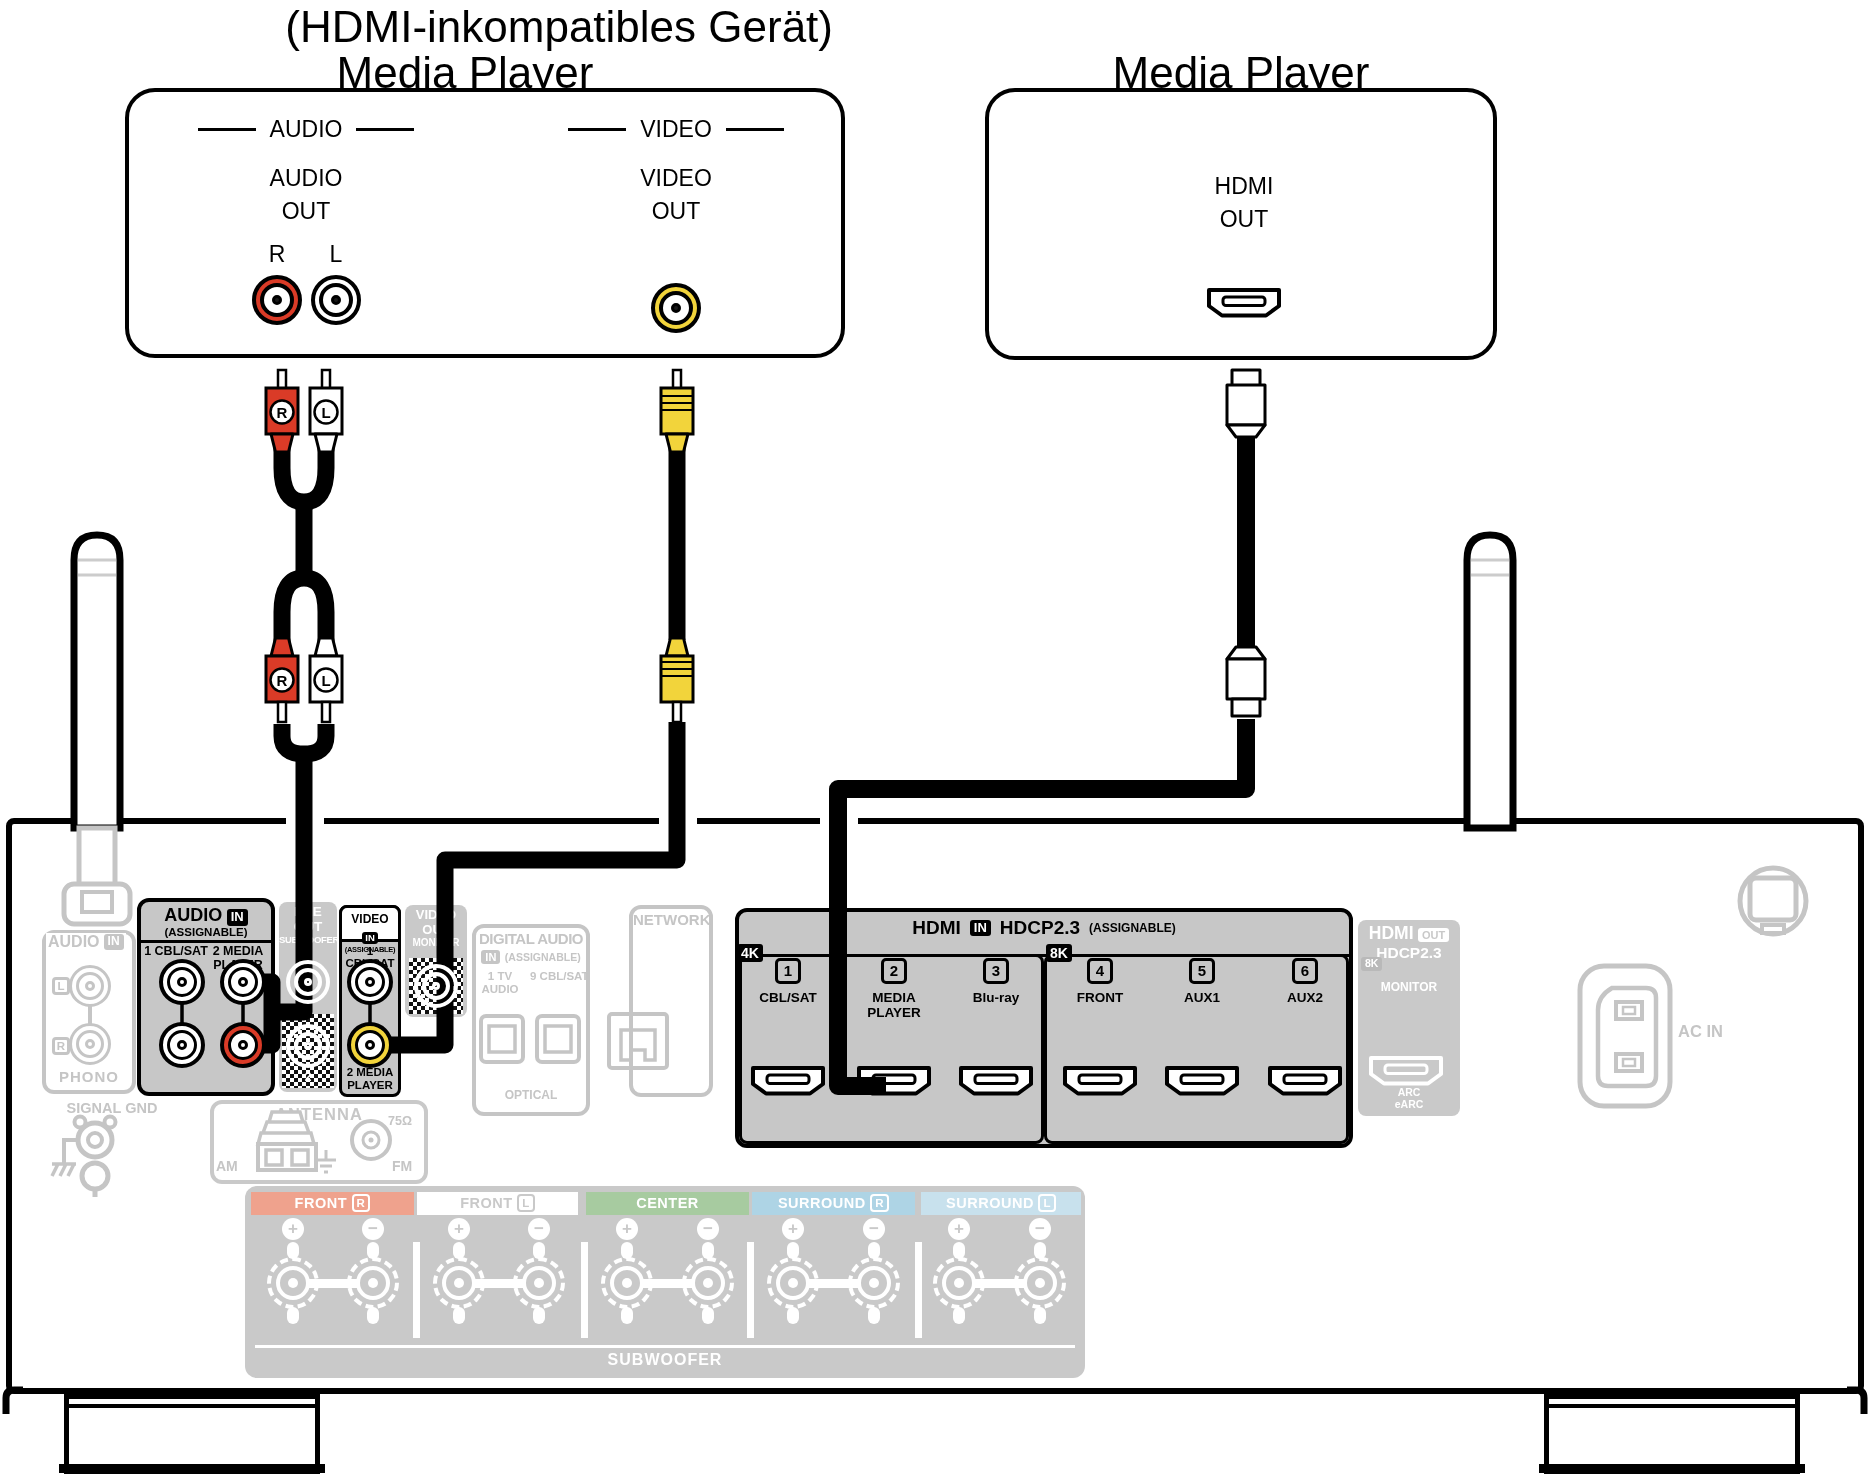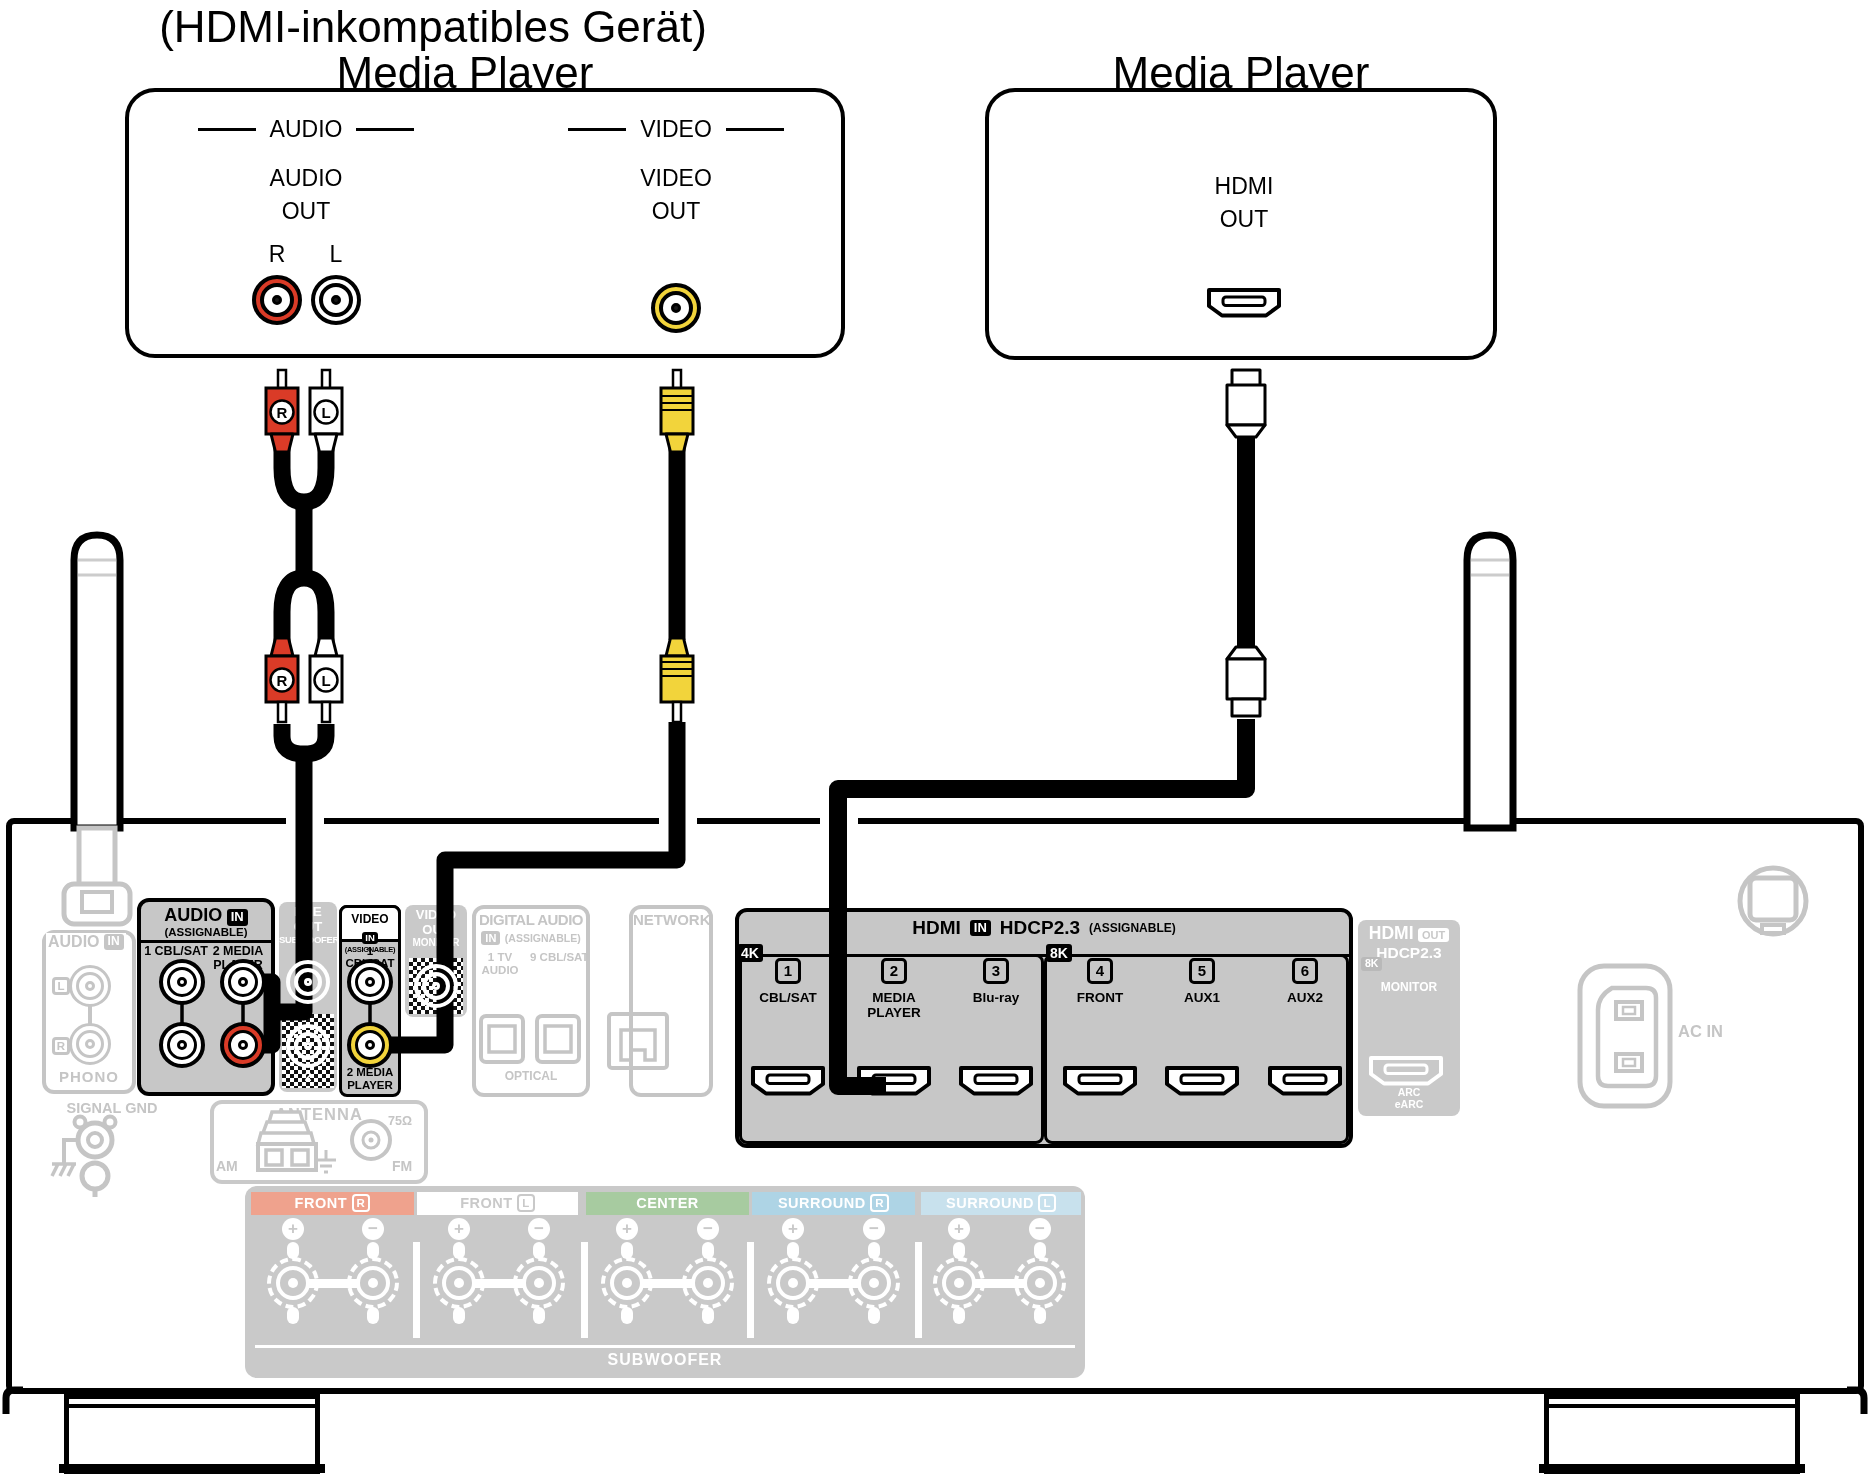--- a/index.html
+++ b/index.html
@@ -73,21 +73,21 @@
   .sdiv{top:1242px;width:7px;height:96px;background:#fff;}
 
   #art{position:absolute;left:0;top:0;z-index:2;pointer-events:none;}
   .hdmi-ic{z-index:1;}
 </style>
 </head>
 <body>
 
 <div id="stage">
 
-  <div class="abs t1 c" style="left:33px;top:2px;width:800px;">(HDMI-inkompatibles Gerät)</div>
+  <div class="abs t1 c" style="left:33px;top:2px;width:800px;text-align:right;">(HDMI-inkompatibles Gerät)</div>
   <div class="abs t1 c" style="left:85px;top:48px;width:760px;">Media Player</div>
   <div class="abs t1 c" style="left:861px;top:48px;width:760px;">Media Player</div>
 
   <div class="devbox" style="left:125px;top:88px;width:720px;height:270px;"></div>
   <div class="abs ghdr" style="left:186px;top:116px;width:240px;">
     <i class="ln"></i>
       <span>AUDIO</span>
       <i class="ln"></i>
   </div>
   <div class="abs ghdr" style="left:556px;top:116px;width:240px;">
@@ -170,21 +170,21 @@
 PLAYER</div>
 
   <div class="panel gblock" style="left:405px;top:905px;width:62px;height:112px;border-radius:8px;">
     <div class="c b white pre" style="padding-top:2px;font-size:13px;line-height:15px;">VIDEO
 OUT</div>
     <div class="c b white" style="font-size:10px;">MONITOR</div>
   </div>
   <div class="abs checker" style="left:409px;top:958px;width:54px;height:56px;"></div>
   <div class="jack jack-w" style="left:414px;top:964px;"></div>
 
-  <div class="panel faded" style="left:472px;top:905px;width:118px;height:192px;">
+  <div class="panel faded" style="left:472px;top:924px;width:118px;height:192px;">
     <div class="c b gray" style="padding-top:2px;font-size:15px;letter-spacing:-.5px;">DIGITAL AUDIO</div>
     <div class="c">
       <span class="badge badge-g" style="font-size:11px;">IN</span>
       <span class="b gray" style="font-size:10.5px;">(ASSIGNABLE)</span>
     </div>
     <div class="abs b gray c pre" style="left:2px;top:42px;width:44px;font-size:11.5px;line-height:13px;">1  TV
 AUDIO</div>
     <div class="abs b gray" style="left:54px;top:42px;width:60px;font-size:11.5px;">9 CBL/SAT</div>
     <div class="abs b gray c" style="left:0;top:160px;width:110px;font-size:12px;">OPTICAL</div>
   </div>

